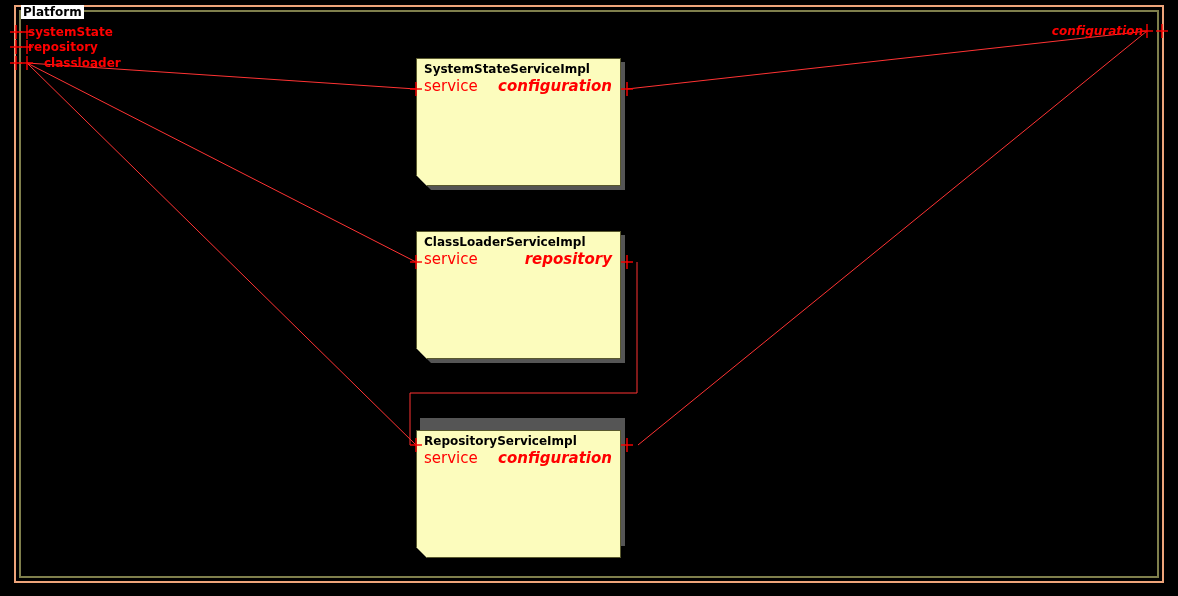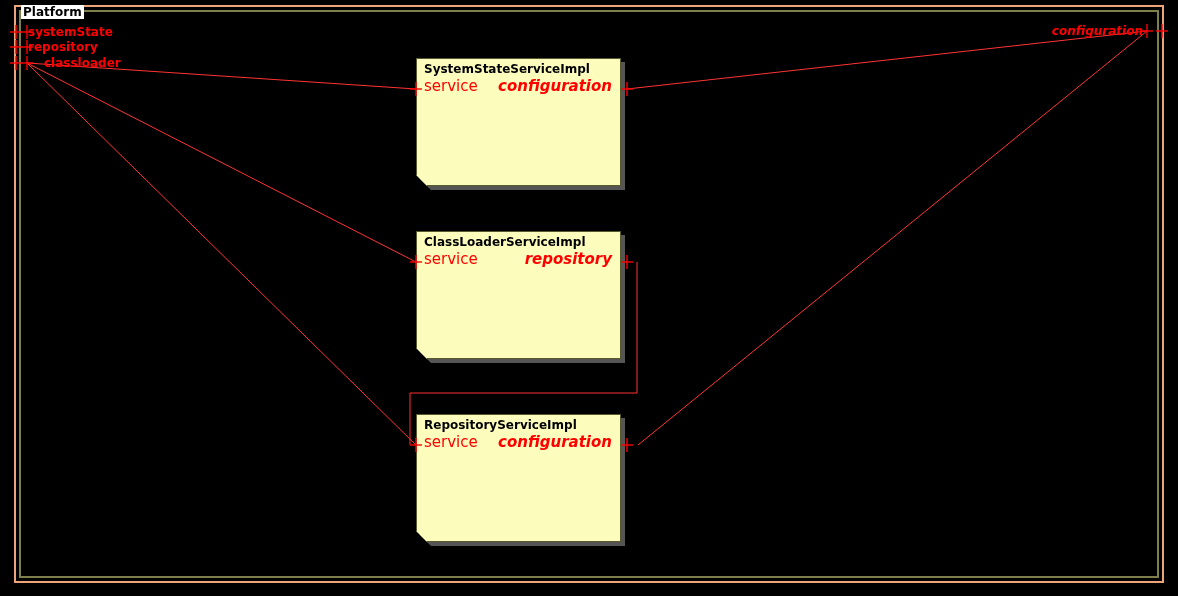--- a/index.html
+++ b/index.html
@@ -141,21 +141,21 @@
         <div class="port-label provided" style="color: rgb(255, 0, 0);">service</div>
         <div class="port-label required" style="color: rgb(255, 0, 0);">configuration</div>
       </div>
       <div class="component-shadow" style="left: 420px; top: 235px; width: 205px; height: 128px; background: rgb(154, 154, 154);"></div>
       <div class="component" style="left: 416px; top: 231px; width: 205px; height: 128px; background: rgb(252, 252, 189); border-color: rgb(89, 89, 46);">
         <div class="comp-name" style="color: rgb(0, 0, 0);">ClassLoaderServiceImpl</div>
         <div class="port-label provided" style="color: rgb(255, 0, 0);">service</div>
         <div class="port-label required" style="color: rgb(255, 0, 0);">repository</div>
       </div>
       <div class="component-shadow" style="left: 420px; top: 418px; width: 205px; height: 128px; background: rgb(154, 154, 154);"></div>
-      <div class="component" style="left: 416px; top: 414px; width: 205px; height: 128px; background: rgb(252, 252, 189); border-color: rgb(89, 89, 46); padding-left: 48px;">
+      <div class="component" style="left: 416px; top: 430px; width: 205px; height: 128px; background: rgb(252, 252, 189); border-color: rgb(89, 89, 46); padding-left: 48px;">
         <div class="comp-name" style="color: rgb(0, 0, 0);">RepositoryServiceImpl</div>
         <div class="port-label provided" style="color: rgb(255, 0, 0);">service</div>
         <div class="port-label required" style="color: rgb(255, 0, 0);">configuration</div>
       </div>
     </div>
 
   <div id="frame-ports-layer">
       <div class="frame-port-label left" style="left: 28px; top: 25px; color: rgb(255, 0, 0);">systemState</div>
       <div class="frame-port-label left" style="left: 28px; top: 40px; color: rgb(255, 0, 0);">repository</div>
       <div class="frame-port-label left" style="left: 44px; top: 56px; color: rgb(255, 0, 0);">classloader</div>

